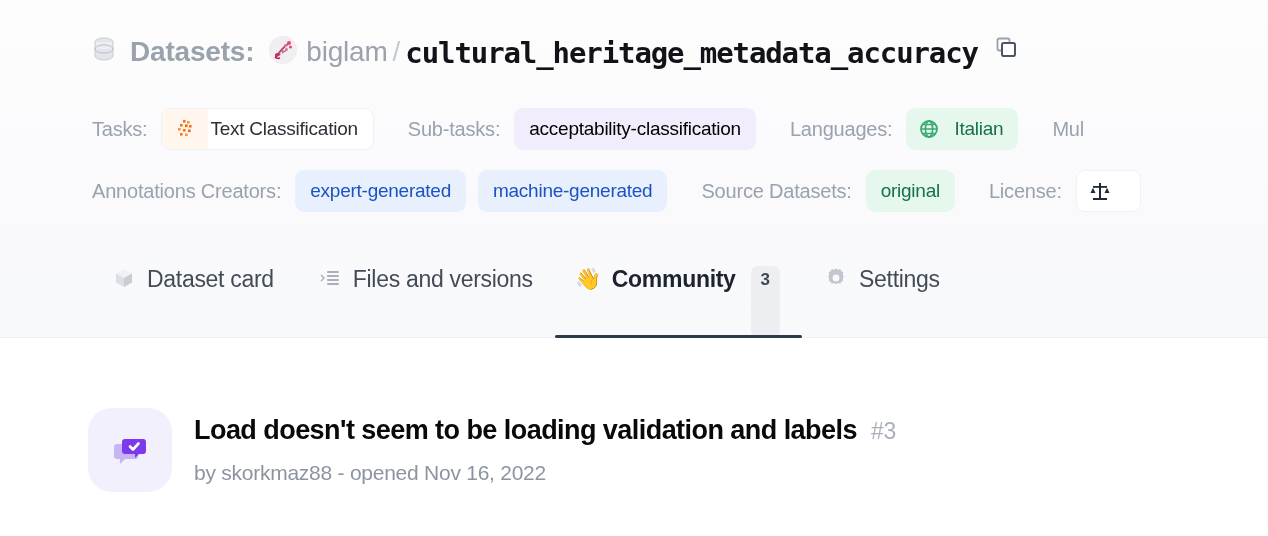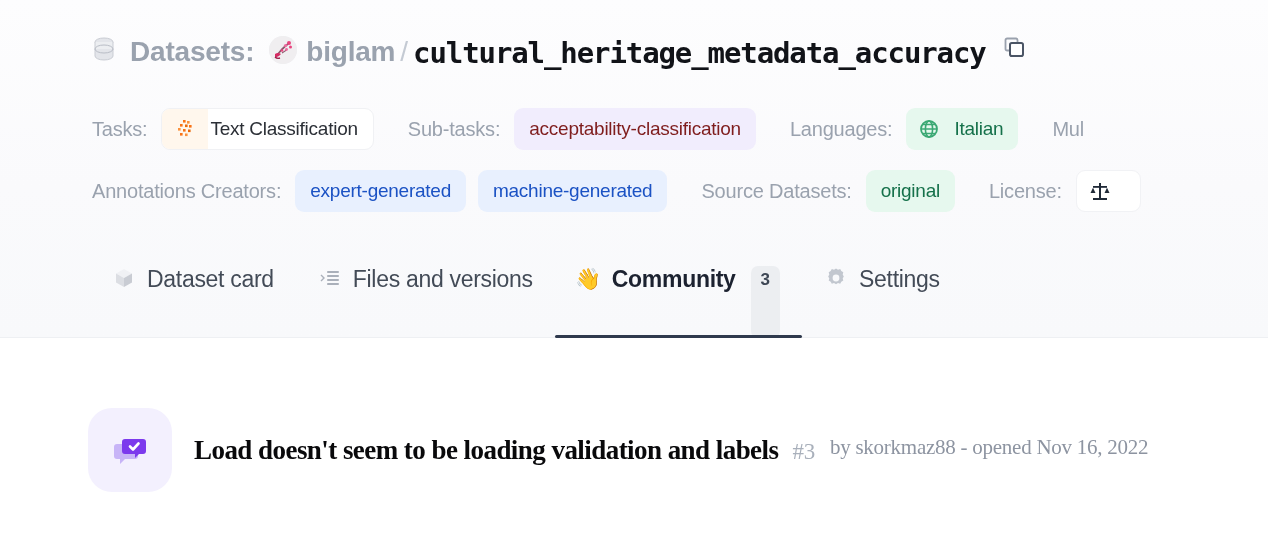--- a/index.html
+++ b/index.html
@@ -28,21 +28,21 @@
   .db-icon { width: 24px; height: 28px; margin-right: 14px; display:block; flex:none; }
   .datasets-label {
     font-size: 28px; font-weight: 700; color: #9aa2ae; letter-spacing: -0.2px;
   }
   .org-avatar {
     width: 28px; height: 28px; border-radius: 50%;
     margin-left: 15px; margin-right: 9px; flex: none;
     background: #eceef1; overflow: hidden; display:block;
   }
   .org-name {
-    font-size: 28px; font-weight: 700; color: #9aa2ae; letter-spacing: -0.2px;
+    font-size: 28px; font-weight: 400; color: #9aa2ae; letter-spacing: -0.2px;
   }
   .slash { font-size: 28px; color: #c4cad3; font-weight: 400; margin: 0 5px; }
   .repo-name {
     font-family: "DejaVu Sans Mono", monospace;
     font-size: 29px; font-weight: 700; color: #111318; letter-spacing: -1.1px;
   }
   .copy-btn {
     margin-left: 16px; width: 24px; height: 24px; flex: none;
     display: flex; align-items: center; justify-content: center; cursor: pointer;
   }
@@ -64,21 +64,21 @@
     font-size: 19px; letter-spacing: -0.25px;
     padding: 0 15px; margin-right: 12px;
   }
   .tag.with-icon { padding-left: 0; overflow: hidden; }
   .tag-icon-box {
     width: 46px; height: 42px; display: flex; align-items: center; justify-content: center;
     flex: none; margin-right: 2px;
   }
   .tag-white { background: #ffffff; color: #2b2f36; border: 1px solid #f0f1f4; font-weight: 400; }
   .tag-white .tag-icon-box { background: #fff7ed; }
-  .tag-purple { background: #f1edfd; color: #7f1d1d; }
+  .tag-purple { background: #f1edfd; color: #000000; }
   .tag-green  { background: #e6f8ee; color: #15714a; font-weight: 500; }
   .tag-green .tag-icon-box { background: transparent; }
   .tag-blue   { background: #e8f0fe; color: #1b52c4; }
   .tag-license { background: #ffffff; color: #1f2937; border: 1px solid #f1f2f5; }
 
   
   .tabbar {
     position: absolute; left: 0; top: 266px; width: 1268px; height: 72px;
     display: flex; align-items: flex-start;
   }
@@ -104,21 +104,21 @@
   
   .discussions { position: absolute; left: 0; top: 338px; width: 1268px; }
   .discussion-item {
     display: flex; align-items: center; gap: 22px;
     padding: 18px 0 18px 88px; margin-top: 52px; cursor: pointer;
   }
   .disc-avatar {
     width: 84px; height: 84px; border-radius: 24px; background: #f3f0fe;
     display: flex; align-items: center; justify-content: center; flex: none;
   }
-  .disc-body { display: flex; flex-direction: row; gap: 15px; font-family: Liberation Serif, serif; }
+  .disc-body { display: flex; flex-direction: column; gap: 15px; }
   .disc-title-line { display: flex; align-items: baseline; gap: 14px; white-space: nowrap; }
   .disc-title { font-size: 27px; font-weight: 700; color: #09090b; letter-spacing: -0.55px; }
   .disc-num { font-size: 23px; color: #a9b0bb; font-weight: 400; letter-spacing: -0.3px; }
   .disc-sub { font-size: 21px; color: #8d94a1; letter-spacing: -0.25px; }
 </style>
 </head>
 <body>
 
 <div class="page">
 

